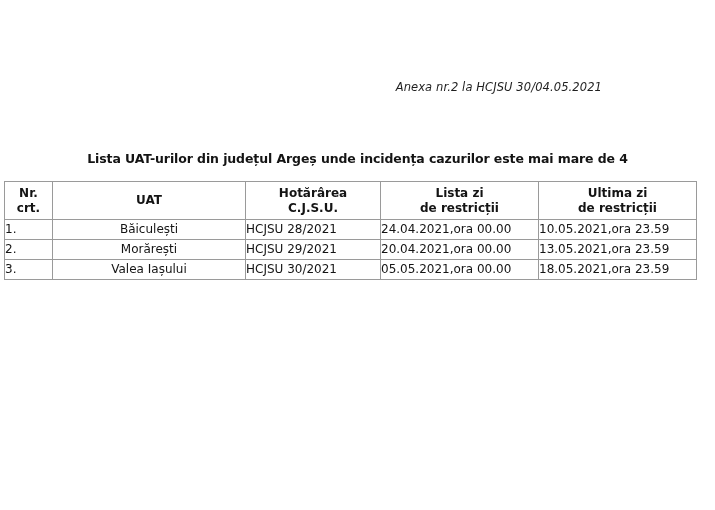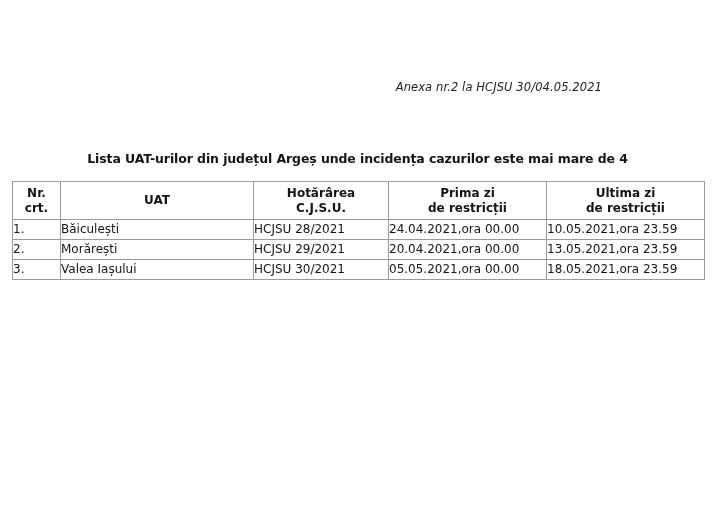--- a/index.html
+++ b/index.html
@@ -42,21 +42,21 @@
   .title-line {
     font-size: 12.5px;
     font-weight: bold;
     color: #141414;
     line-height: 19px;
     letter-spacing: -0.1px;
   }
   table.uat-table {
     position: absolute;
     top: 181px;
-    left: 12px;
+    left: 4px;
     width: 692px;
     border-collapse: collapse;
     table-layout: fixed;
   }
   table.uat-table th,
   table.uat-table td {
     border: 1px solid #9a9a9a;
     font-size: 12px;
     color: #141414;
     padding: 0;
@@ -75,21 +75,21 @@
     height: 19px;
     line-height: 19px;
   }
   .c-nr { width: 48px; text-align: center; }
   .c-uat { width: 193px; }
   .c-hot { width: 135px; text-align: center; }
   .c-prima { width: 158px; text-align: center; }
   .c-ultima { width: 158px; text-align: center; }
   .cell-uat-text {
     padding-left: 11px;
-    text-align: left;
+    text-align: center;
   }
   .hdr-2line span {
     display: block;
   }
 </style>
 </head>
 <body>
 
 <div class="page">
 
@@ -112,21 +112,21 @@
         <th class="hdr-2line">
           <span>Nr.</span>
           <span>crt.</span>
         </th>
         <th>UAT</th>
         <th class="hdr-2line">
           <span>Hotărârea</span>
           <span>C.J.S.U.</span>
         </th>
         <th class="hdr-2line">
-          <span>Prima zi</span>
+          <span>Lista zi</span>
           <span>de restricții</span>
         </th>
         <th class="hdr-2line">
           <span>Ultima zi</span>
           <span>de restricții</span>
         </th>
       </tr>
     </thead>
     <tbody>
       <tr>

